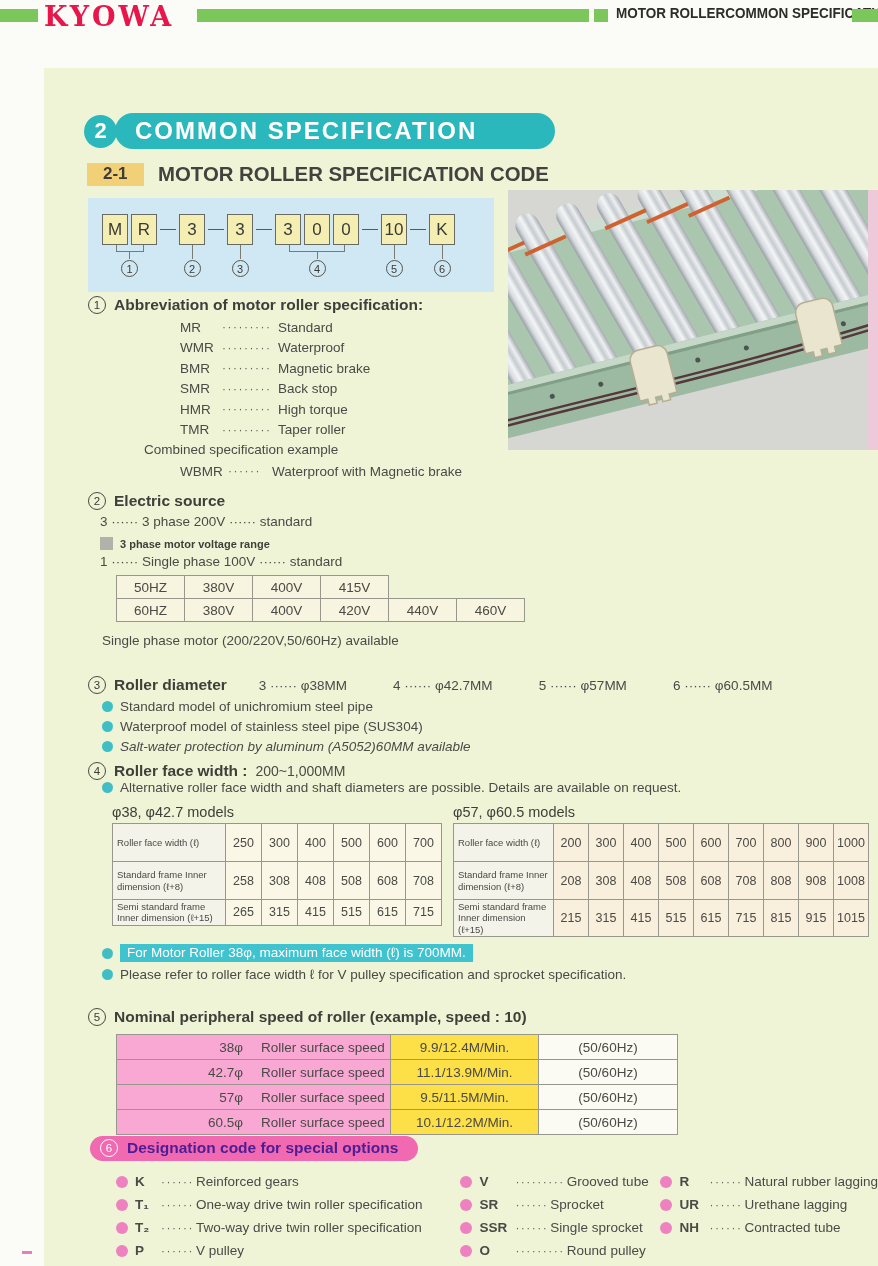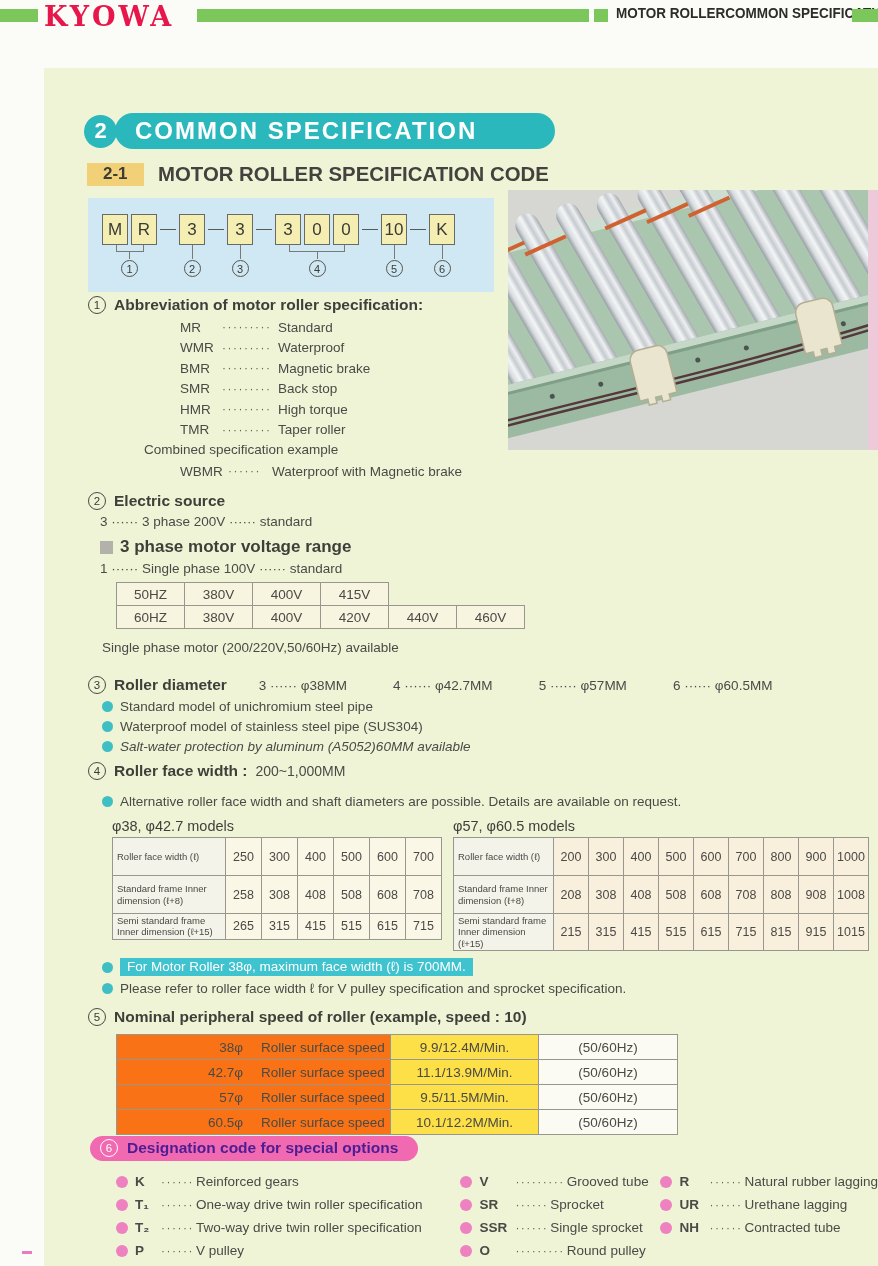--- a/index.html
+++ b/index.html
@@ -80,21 +80,21 @@
   .wbmr { margin-left:92px; height:20px; }
   .wbmr .code { width:48px; }
   .wbmr .dots { width:36px; letter-spacing:1.5px; color:#66665f; font-size:12px; }
   .wbmr .desc { margin-left:8px; }
 
   
   .electric { position:absolute; left:44px; top:424px; width:520px; }
   .eline { margin:4px 0 0 12px; font-size:13.5px; }
   .esub { display:flex; align-items:center; gap:7px; margin:8px 0 0 12px; }
   .graysq { width:13px; height:13px; background:#b2b2aa; }
-  .esub .htext { font-size:17px; }
+  .esub .htext { font-size:11px; }
   .vtable { margin:6px 0 0 28px; }
   .vrow { display:flex; }
   .vrow > div { width:69px; height:24px; border:1px solid #97978d; background:#f7f4df;
                 display:flex; align-items:center; justify-content:center; font-size:13.5px; }
   .vrow > .vcells { display:flex; width:auto; height:auto; border:none; background:none; }
   .vcells .cell { width:69px; height:24px; border:1px solid #97978d; background:#f7f4df; margin-left:-1px;
                   display:flex; align-items:center; justify-content:center; font-size:13.5px; }
   .vrow + .vrow { margin-top:-1px; }
   .enote { margin:11px 0 0 14px; font-size:13.5px; }
 
@@ -128,21 +128,21 @@
   .ft-left .frow:nth-child(1) .cell:first-child { font-weight:bold; }
   .fw-note1 { margin-top:7px; }
   .hl { background:#3fc3cf; color:#fff; padding:1px 7px 2px; }
 
   
   .speed { position:absolute; left:44px; top:940px; width:660px; }
   .stable { margin:8px 0 0 28px; }
   .srow { display:flex; }
   .srow + .srow { margin-top:-1px; }
   .srow > div { border:1px solid #97978d; height:26px; display:flex; align-items:center; font-size:13.5px; }
-  .scol1 { width:275px; background:#f97316; padding-left:8px; }
+  .scol1 { width:275px; background:#f9a8d4; padding-left:8px; }
   .sdia { display:inline-block; width:118px; text-align:right; margin-right:18px; }
   .scol2 { width:149px; margin-left:-1px; background:#fde047; justify-content:center; }
   .scol3 { width:140px; margin-left:-1px; background:#fbfbf3; justify-content:center; }
 
   
   .options { position:absolute; left:44px; top:1068px; width:790px; }
   .obanner { display:inline-flex; align-items:center; gap:9px; background:#f169b0; border-radius:15px;
              padding:3px 20px 4px 10px; margin-left:2px; }
   .obanner .circ { border-color:#fff; color:#fff; }
   .obanner .htext { color:#4c1d95; font-weight:bold; font-size:15.5px; }
@@ -401,21 +401,21 @@
         <span>Salt-water protection by aluminum (A5052)60MM available</span>
       </div>
     </section>
 
     <section class="fw">
       <div class="h">
         <span class="circ">4</span>
         <span class="htext">Roller face width :</span>
         <span class="hrange">200~1,000MM</span>
       </div>
-      <div class="brow" style="margin-top:14px">
+      <div class="brow" style="margin-top:0">
         <span class="tbullet"></span>
         <span>Alternative roller face width and shaft diameters are possible.  Details are available on request.</span>
       </div>
       <div class="fw-tables">
         <div class="ft ft-left">
           <div class="ft-caption">φ38, φ42.7 models</div>
           <div class="frow">
             <div class="flabel">Roller face width (ℓ)</div>
             <div class="fcells">
                 <div class="cell">250</div>

